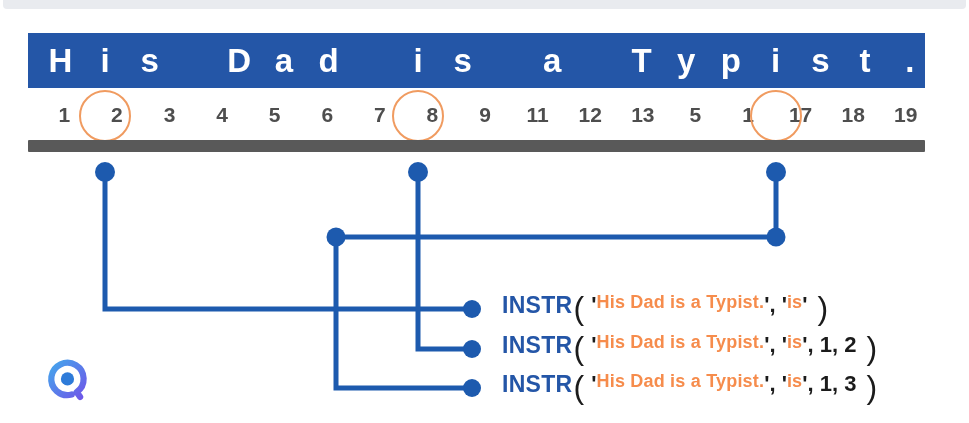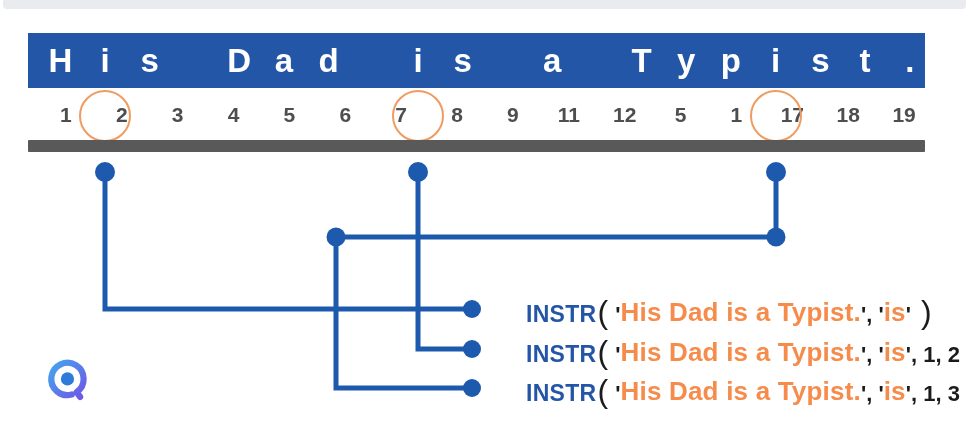--- a/index.html
+++ b/index.html
@@ -37,26 +37,26 @@
   .dark-bar{
     position:absolute;left:28px;top:140px;width:897px;height:12px;
     background:var(--bar_gray);border-radius:1px;
   }
   .connectors{position:absolute;left:0;top:0;pointer-events:none;}
   .conn-line{stroke:var(--line_blue);stroke-width:5;fill:none;}
   .conn-dot{fill:var(--line_blue);}
   .calls{position:absolute;left:0;top:0;width:969px;height:423px;}
   .call-line{
     position:absolute;left:502px;height:36px;
-    display:flex;align-items:flex-end;white-space:pre;margin-left:24px;
+    display:flex;align-items:flex-start;white-space:pre;
   }
   .seg{white-space:pre;}
   .seg-fn{color:var(--fn_blue);font-size:23px;font-weight:700;letter-spacing:.3px;}
   .seg-paren{color:var(--text_dark);font-size:32px;font-weight:500;line-height:1;padding:0 1px;}
-  .seg-str{color:var(--string_orange);font-size:26px;font-weight:600;letter-spacing:.2px;}
+  .seg-str{color:var(--string_orange);font-size:18px;font-weight:600;letter-spacing:.2px;}
   .seg-plain{color:var(--text_dark);font-size:22px;font-weight:600;}
   .logo{position:absolute;left:45px;top:357px;}
 </style>
 </head>
 <body>
 
 <div class="stage">
 
   <div class="top-bar"></div>
 
@@ -90,20 +90,21 @@
       <span class="pos-num">2</span>
       <span class="pos-num">3</span>
       <span class="pos-num">4</span>
       <span class="pos-num">5</span>
       <span class="pos-num">6</span>
       <span class="pos-num">7</span>
       <span class="pos-num">8</span>
       <span class="pos-num">9</span>
       <span class="pos-num">11</span>
       <span class="pos-num">12</span>
+      <span class="pos-num">13</span>
       <span class="pos-num">5</span>
       <span class="pos-num">1</span>
       <span class="pos-num">17</span>
       <span class="pos-num">18</span>
       <span class="pos-num">19</span>
     </div>
 
   <div id="circles-layer">
       <div class="match-circle" style="left: 79.05px;"></div>
       <div class="match-circle" style="left: 391.95px;"></div>

